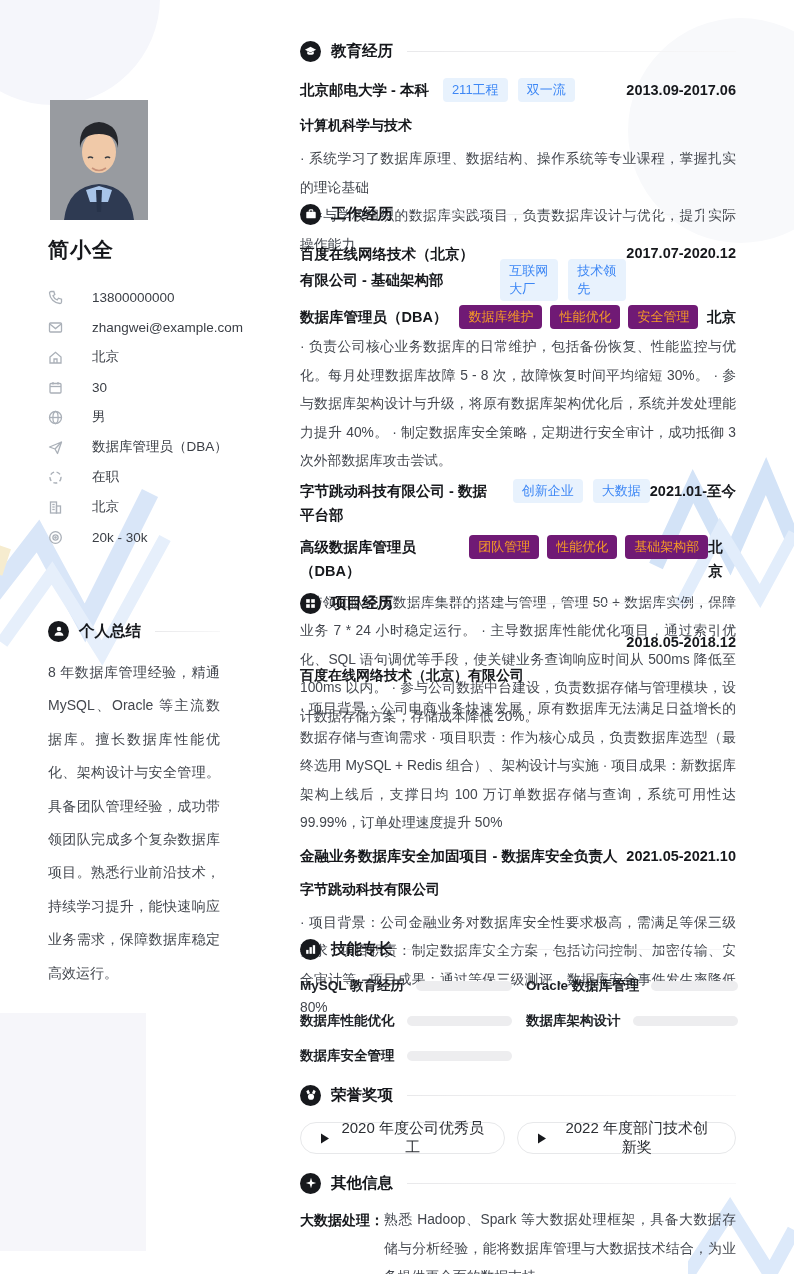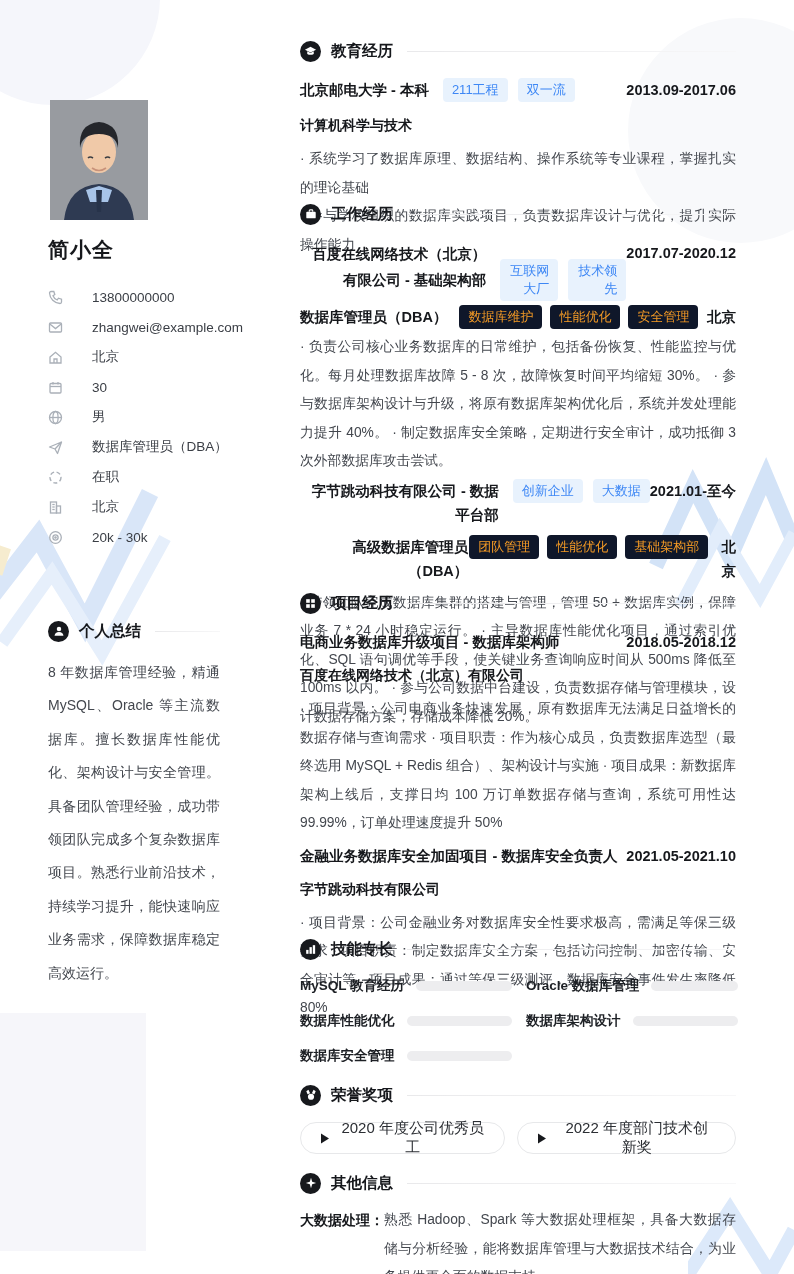--- a/index.html
+++ b/index.html
@@ -26,28 +26,28 @@
   .summary-text{margin-top:14px;font-size:14px;line-height:33.4px;color:#43474e;text-align:justify;}
   
   .sec-header{display:flex;align-items:center;gap:10px;height:22px;}
   .sec-icon{flex:0 0 auto;width:21px;height:21px;border-radius:50%;background:#17191d;display:flex;align-items:center;justify-content:center;}
   .sec-title{font-size:15.5px;font-weight:700;color:#16181c;white-space:nowrap;}
   .sec-line{flex:1;height:1px;background:linear-gradient(to right,#e9e9eb,#f7f7f8);margin-left:4px;}
   
   .main-sec{position:absolute;left:300px;width:436px;}
   .sec-edu{top:40px;} .sec-work{top:203px;} .sec-proj{top:592px;}
   .sec-skill{top:938px;text-align:center;} .sec-honor{top:1084px;} .sec-other{top:1172px;}
-  .row{display:flex;align-items:flex-start;text-align:right;}
+  .row{display:flex;align-items:flex-start;}
   .bold-line{font-size:14.5px;font-weight:700;color:#16181c;line-height:24px;}
   .date{margin-left:auto;font-size:14.5px;font-weight:700;color:#16181c;line-height:24px;white-space:nowrap;}
   .loc{margin-left:auto;font-size:14.5px;font-weight:700;color:#16181c;line-height:24px;}
   .para{font-size:13.8px;line-height:28.5px;color:#43474e;text-align:justify;}
   .tag{border-radius:4px;font-size:13px;padding:3px 9px;white-space:nowrap;}
   .tag-blue{background:#e8f2fd;color:#3d87f5;}
-  .tag-orange{background:#0f172a;color:#f59b25;}
+  .tag-orange{background:#701a75;color:#f59b25;}
   .tag-narrow{white-space:normal;width:40px;line-height:18px;padding:3px 9px;}
   .tags{display:flex;gap:10px;margin-left:14px;}
   .company-wrap{width:200px;line-height:26px;}
   
   .skill-grid{display:grid;grid-template-columns:212px 212px;column-gap:14px;row-gap:17px;margin-top:17px;}
   .skill-cell{display:flex;align-items:center;}
   .skill-name{font-size:13.5px;font-weight:700;color:#1d2025;white-space:nowrap;}
   .skill-bar{flex:1;height:10px;border-radius:5px;background:#ededef;margin-left:12px;overflow:hidden;}
   .skill-fill{height:100%;border-radius:5px;background:#dfe8f9;}
   
@@ -270,21 +270,20 @@
             <rect x="7.9" y="1.5" width="4.6" height="4.6" fill="#fff"></rect>
             <rect x="1.5" y="7.9" width="4.6" height="4.6" fill="#fff"></rect>
             <rect x="7.9" y="7.9" width="4.6" height="4.6" fill="#fff"></rect>
           </svg>
       </span>
       <span class="sec-title">项目经历</span>
       <span class="sec-line"></span>
     </div>
 
     <div class="row mt16">
-      <span class="bold-line">电商业务数据库升级项目 - 数据库架构师</span>
       <span class="date">2018.05-2018.12</span>
     </div>
     <div class="bold-line mt9" style="font-size:14px;">百度在线网络技术（北京）有限公司</div>
     <div class="para mt8">· 项目背景：公司电商业务快速发展，原有数据库无法满足日益增长的数据存储与查询需求 · 项目职责：作为核心成员，负责数据库选型（最终选用 MySQL + Redis 组合）、架构设计与实施 · 项目成果：新数据库架构上线后，支撑日均 100 万订单数据存储与查询，系统可用性达 99.99%，订单处理速度提升 50%</div>
 
     <div class="row mt6">
       <span class="bold-line">金融业务数据库安全加固项目 - 数据库安全负责人</span>
       <span class="date">2021.05-2021.10</span>
     </div>
     <div class="bold-line mt9" style="font-size:14px;">字节跳动科技有限公司</div>

